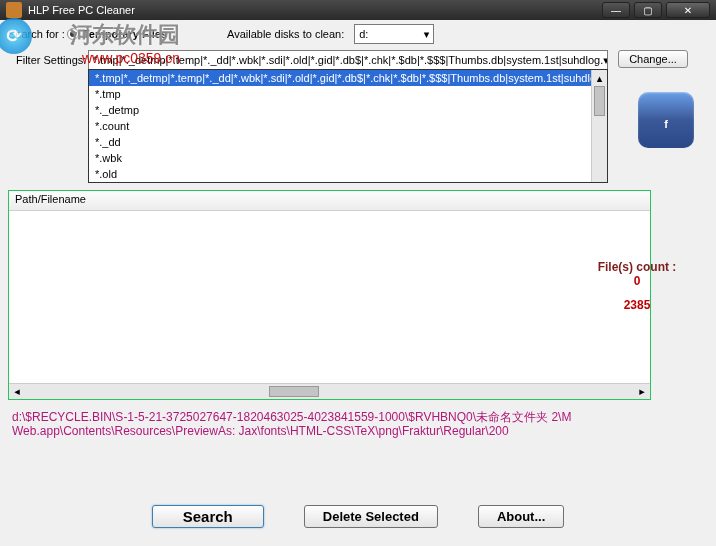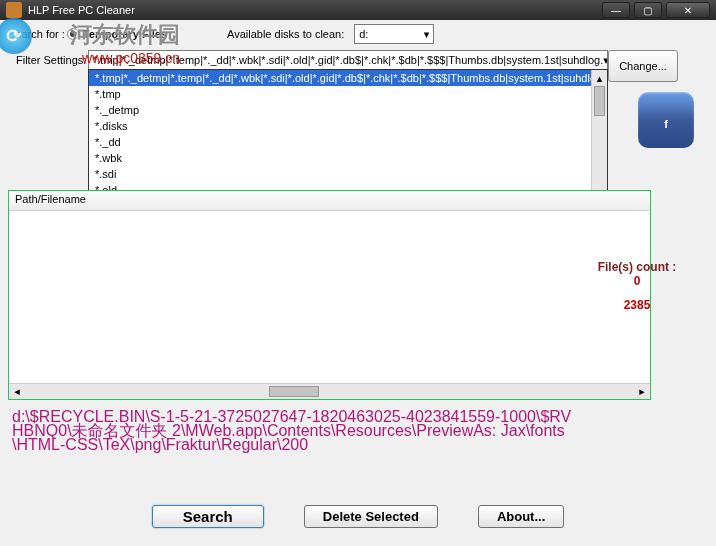--- a/index.html
+++ b/index.html
@@ -17,21 +17,21 @@
 .toprow .bold { font-weight: bold; }
 .toprow .gap { width: 60px; }
 .diskselect { width: 80px; height: 20px; border: 1px solid #7a7a7a; background: #fff; display: flex; align-items: center; padding: 0 4px; margin-left: 10px; }
 .diskselect .dd { margin-left: auto; }
 
 .filterrow { display: flex; align-items: flex-start; padding: 2px 8px; }
 .filterrow .lbl { padding-top: 4px; width: 72px; margin-left: 8px; }
 .filterbox { flex: 1; max-width: 520px; }
 .filterinput { width: 100%; height: 20px; border: 1px solid #7a7a7a; background: #fff; display: flex; align-items: center; padding: 0 4px; overflow: hidden; white-space: nowrap; }
 .filterinput .dd { margin-left: auto; }
-.changebtn { width: 70px; height: 32px; border: 1px solid #888; background: linear-gradient(#fefefe,#e4e4e4); border-radius: 3px; text-align: center; }
+.changebtn { width: 70px; height: 18px; margin-left: 10px; border: 1px solid #888; background: linear-gradient(#fefefe,#e4e4e4); border-radius: 3px; text-align: center; }
 
 .dropdown { border: 1px solid #333; background: #fff; margin-top: -1px; position: relative; }
 .dropdown .dditem { padding: 2px 6px; white-space: nowrap; overflow: hidden; }
 .dropdown .dditem.sel { background: #2b6cd6; color: #fff; }
 .ddscroll { position: absolute; right: 0; top: 0; bottom: 0; width: 16px; background: #e8e8e8; border-left: 1px solid #ccc; }
 .ddscroll .arr { height: 16px; display: flex; align-items: center; justify-content: center; }
 .ddscroll .thumb { height: 30px; background: #c4c4c4; border: 1px solid #999; margin: 0 2px; }
 
 .fbicon { position: absolute; right: 22px; top: 92px; width: 56px; height: 56px; border-radius: 10px; background: linear-gradient(#6a9ee8, #3b5998 50%, #2a4887); display: flex; align-items: center; justify-content: center; color: #fff; font-family: Arial; font-weight: bold; font-size: 42px; box-shadow: inset 0 1px 2px rgba(255,255,255,0.4); }
 .fbicon span { transform: translateY(4px); }
@@ -40,21 +40,21 @@
 .colhdr { height: 20px; border-bottom: 1px solid #d0d0d0; background: linear-gradient(#fdfdfd,#ececec); padding: 2px 6px; }
 .hscroll { position: absolute; left: 0; right: 0; bottom: 0; height: 16px; background: #e8e8e8; border-top: 1px solid #ccc; display: flex; }
 .hscroll .arr { width: 16px; display: flex; align-items: center; justify-content: center; }
 .hscroll .track { flex: 1; position: relative; }
 .hscroll .thumb { position: absolute; left: 40%; width: 50px; top: 2px; bottom: 2px; background: #c4c4c4; border: 1px solid #999; }
 
 .stats { position: absolute; right: 14px; top: 260px; width: 130px; text-align: center; }
 .stats .h1 { color: #7f1d1d; font-weight: bold; font-size: 12px; }
 .stats .v1 { color: #c00000; font-weight: bold; font-size: 12px; }
 
-.pathtext { position: absolute; left: 12px; top: 410px; width: 560px; color: #b01878; font-size: 16px; line-height: 14px; word-break: break-all; }
+.pathtext { position: absolute; left: 12px; top: 410px; width: 560px; color: #b01878; font-size: 12px; line-height: 14px; word-break: break-all; }
 
 .btnrow { position: absolute; left: 0; right: 0; bottom: 18px; display: flex; justify-content: center; gap: 40px; }
 .bigbtn { height: 23px; padding: 0 18px; border: 1px solid #707070; border-radius: 3px; background: linear-gradient(#fefefe,#e4e4e4); font-size: 13px; font-weight: bold; }
 .bigbtn.search { padding: 0 30px; font-size: 15px; border: 1px solid #3c7fb1; box-shadow: 0 0 2px #6badde; }
 
 .watermark { position: absolute; left: 0; top: 20px; width: 180px; opacity: 0.95; pointer-events: none; z-index: 5; text-align: right; }
 .watermark .cn { font-size: 22px; font-weight: bold; color: #888; text-shadow: 0 0 2px #fff; }
 .watermark .url { font-size: 14px; color: #c00; font-weight: normal; }
 .wmicon { position: absolute; left: -4px; top: 18px; width: 36px; height: 36px; border-radius: 50%; background: radial-gradient(#5bd4ff,#0078c8); opacity: 0.85; z-index: 4; display:flex; align-items:center; justify-content:center; color:#fff; font-size:18px; font-weight:bold;}
 </style>
@@ -92,24 +92,23 @@
   <div class="lbl">Filter Settings:</div>
   <div class="filterbox">
     <div class="filterinput">
       <span>*.tmp|*._detmp|*.temp|*._dd|*.wbk|*.sdi|*.old|*.gid|*.db$|*.chk|*.$db|*.$$$|Thumbs.db|system.1st|suhdlog.</span>
       <span class="dd">▾</span>
     </div>
     <div class="dropdown">
       <div class="dditem sel">*.tmp|*._detmp|*.temp|*._dd|*.wbk|*.sdi|*.old|*.gid|*.db$|*.chk|*.$db|*.$$$|Thumbs.db|system.1st|suhdlog.d</div>
       <div class="dditem">*.tmp</div>
       <div class="dditem">*._detmp</div>
-      <div class="dditem">*.disks</div>
+      <div class="dditem">*.count</div>
       <div class="dditem">*._dd</div>
       <div class="dditem">*.wbk</div>
-      <div class="dditem">*.sdi</div>
       <div class="dditem">*.old</div>
       <div class="ddscroll">
         <div class="arr">▴</div>
         <div class="thumb"></div>
       </div>
     </div>
   </div>
   <button class="changebtn">Change...</button>
 </div>
 

